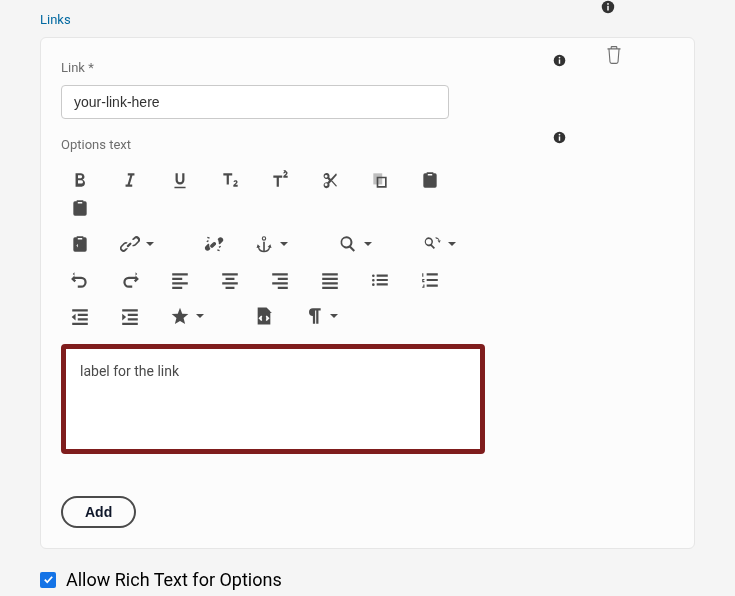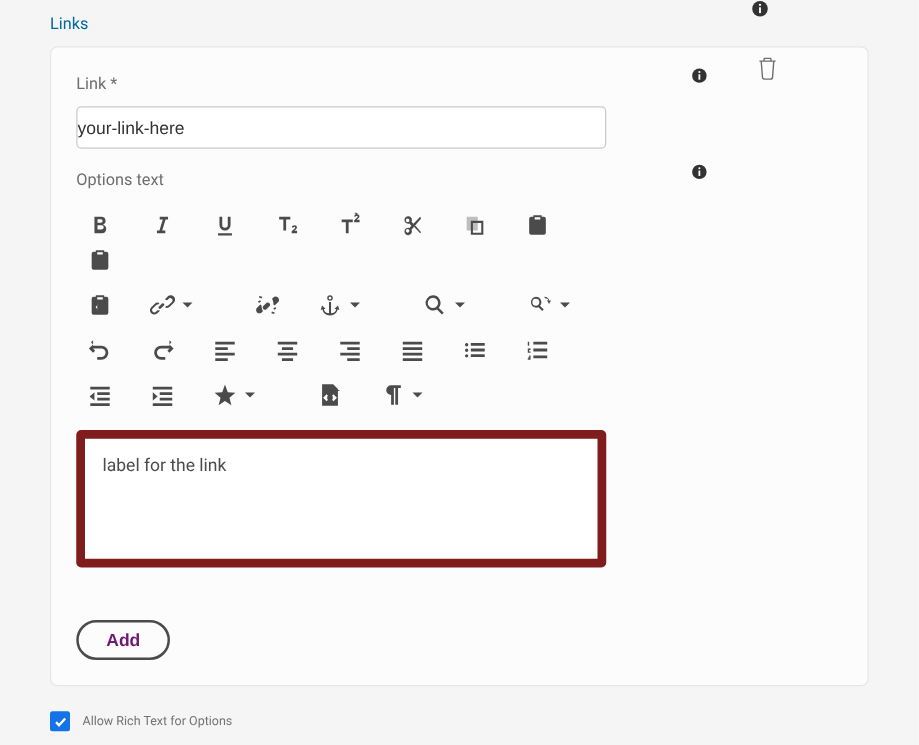--- a/index.html
+++ b/index.html
@@ -57,25 +57,25 @@
     right: 108px;
   }
   .trash {
     position: absolute;
     top: 6px;
     right: 70px;
     color: #6e6e6e;
     cursor: pointer;
   }
   .text-input {
-    width: 424px;
+    width: 388px;
     height: 34px;
     border: 1px solid #cacaca;
     border-radius: 4px;
-    padding: 0 0;
+    padding: 0 12px;
     font-size: 14px;
     color: #323232;
     background: #fff;
   }
   .toolbar {
     width: 420px;
     padding: 4px 0 6px 4px;
   }
   .toolbar-row {
     display: flex;
@@ -107,31 +107,31 @@
     height: 28px;
     color: #4b4b4b;
     cursor: pointer;
     margin-left: -4px;
     border-radius: 4px;
   }
   .rte-area {
     width: 424px;
     min-height: 110px;
     background: #fff;
-    border: 7px solid #7f1d1d;
+    border: 5px solid #7f1d1d;
     border-radius: 4px;
     padding: 14px 14px;
     font-size: 14px;
     color: #4b4b4b;
   }
   .add-btn {
     margin-top: 24px;
     border: 2px solid #4b4b4b;
     background: transparent;
-    color: #701a75;
+    color: #0f172a;
     font-weight: 700;
     font-size: 14px;
     border-radius: 18px;
     padding: 6px 22px;
     cursor: pointer;
     text-align: right;
   }
   .checkbox-row {
     display: flex;
     align-items: center;
@@ -144,22 +144,22 @@
     border-radius: 2px;
     background: #1473e6;
     display: inline-flex;
     align-items: center;
     justify-content: center;
     color: #fff;
     cursor: pointer;
   }
   .cbox svg { display:block; }
   .cbox-label {
-    font-size: 10px;
-    color: #737373;
+    font-size: 18px;
+    color: #000000;
   }
 </style>
 </head>
 <body>
 
 <div class="page">
 
   <span class="top-info info-icon">
     <svg width="14" height="14" viewBox="0 0 18 18">
         <circle cx="9" cy="9" r="8" fill="currentColor"></circle>

